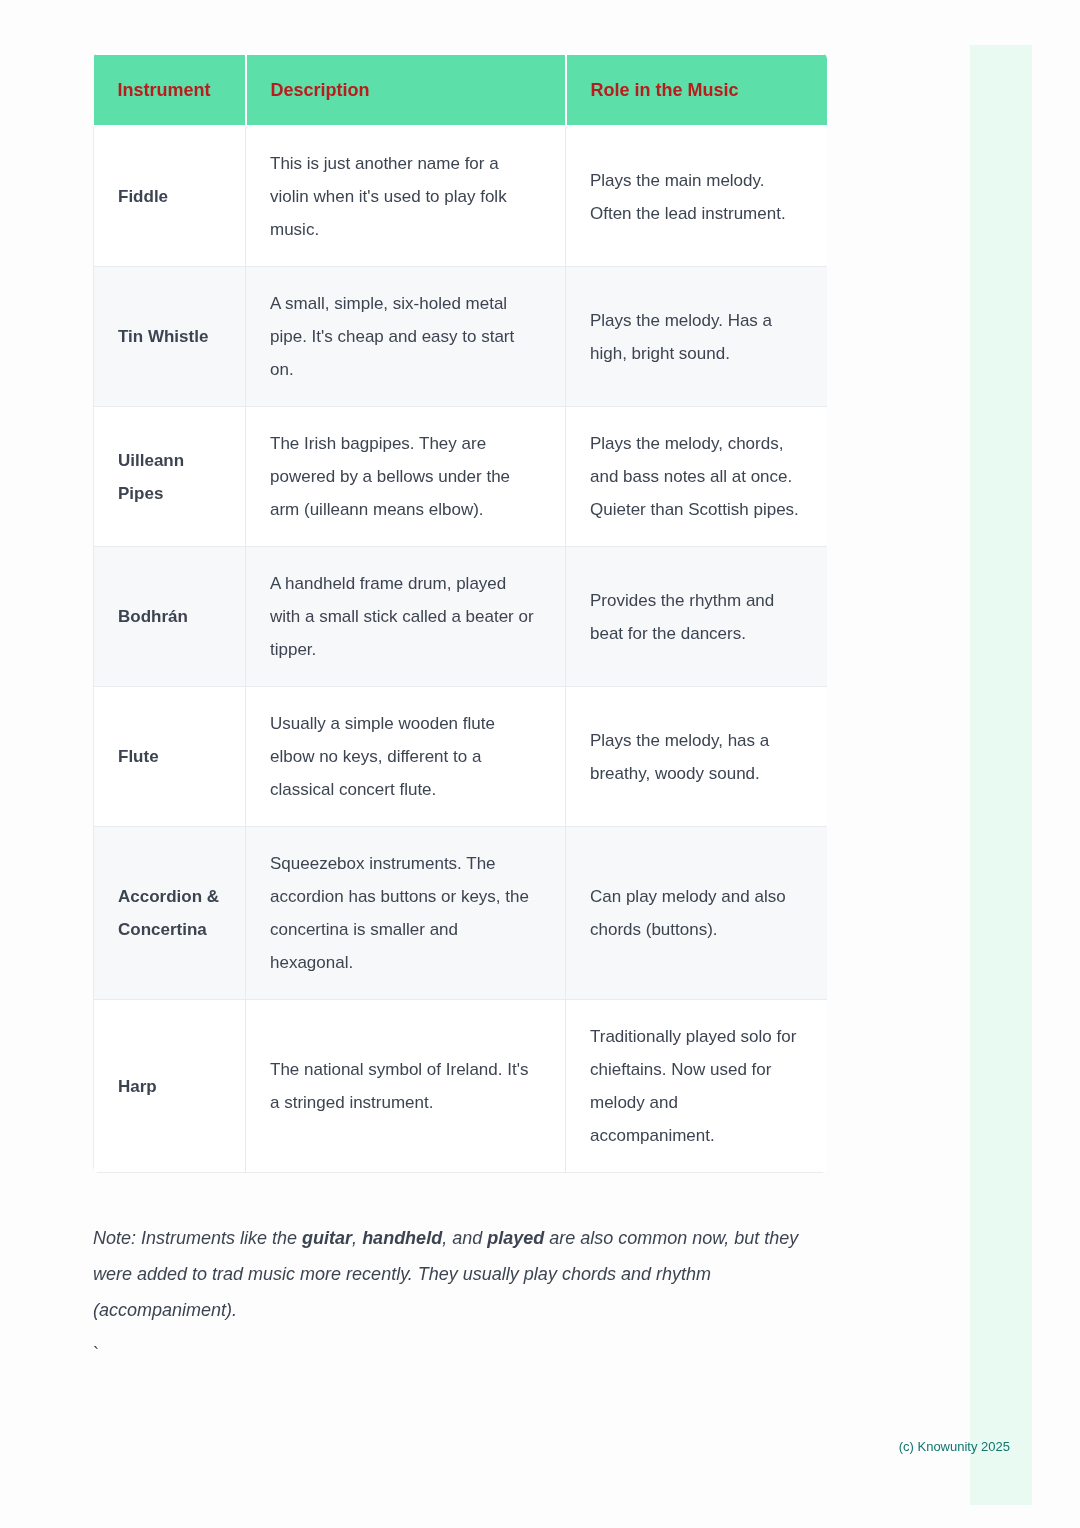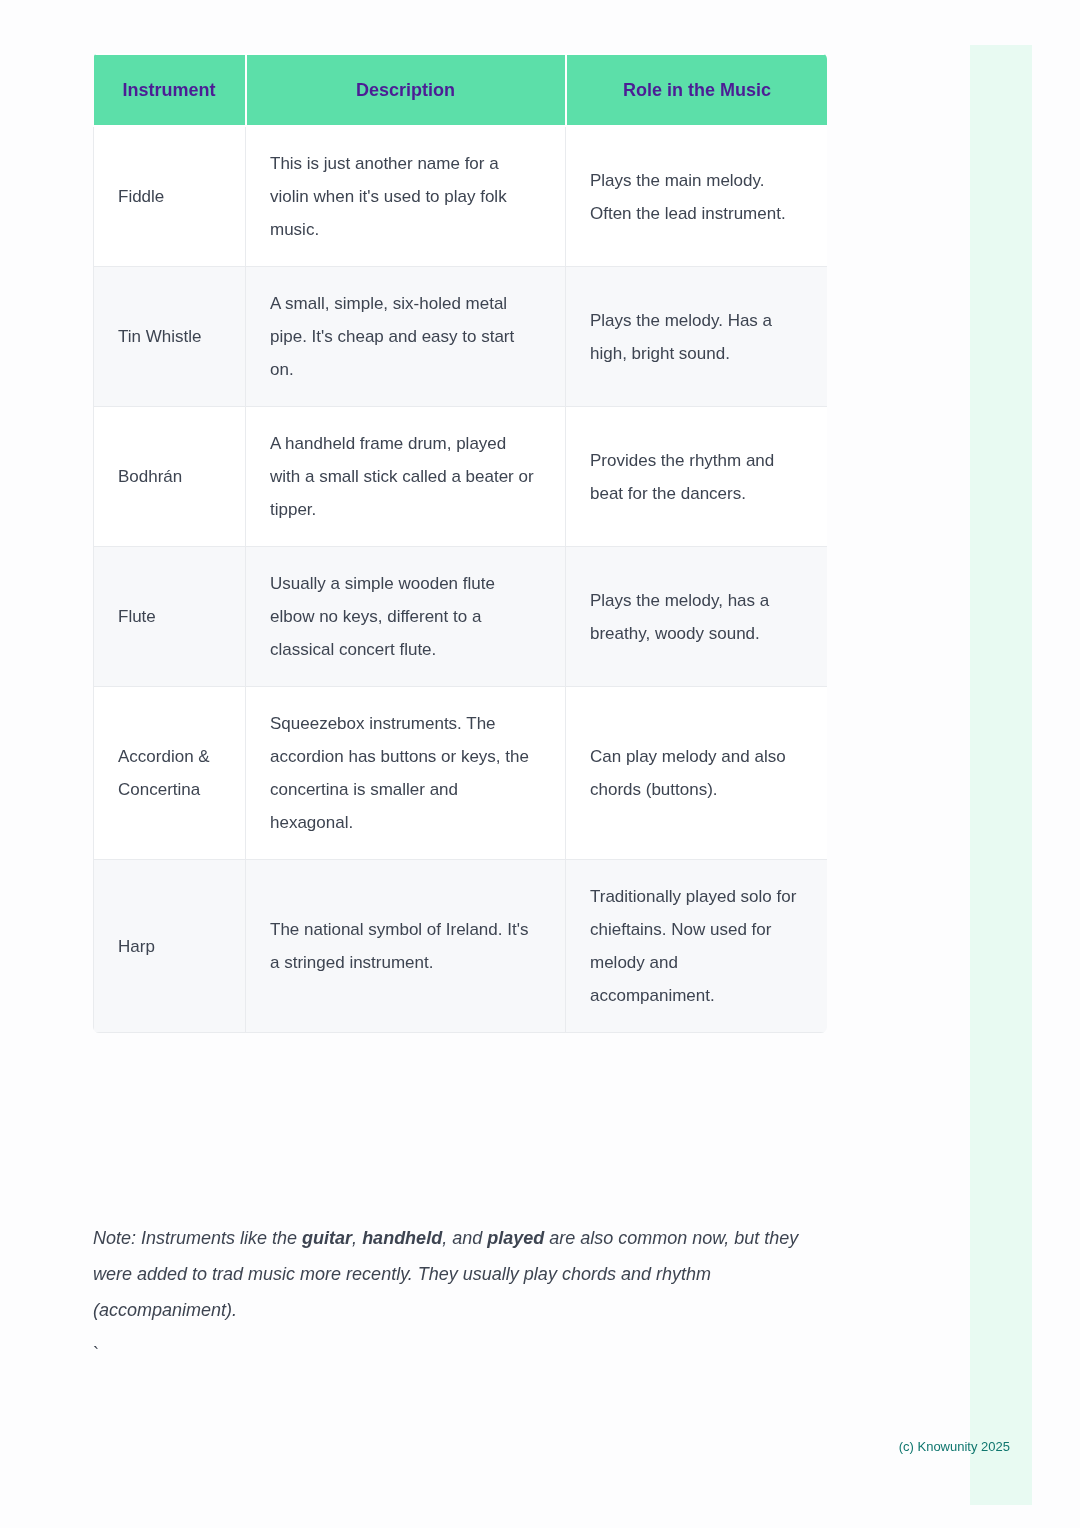--- a/index.html
+++ b/index.html
@@ -35,44 +35,44 @@
     width: 100%;
     border-collapse: collapse;
     table-layout: fixed;
   }
   col.c-instrument { width: 152px; }
   col.c-description { width: 320px; }
   col.c-role { width: 262px; }
 
   table.instruments th {
     background: #5cdfa9;
-    color: #4c1d95;
+    color: #b91c1c;
     font-size: 18px;
     font-weight: 700;
-    text-align: center;
+    text-align: left;
     padding: 24px 24px;
     border: 2px solid #ffffff;
     line-height: 22px;
   }
   table.instruments th:first-child { border-left: none; }
   table.instruments th:last-child { border-right: none; }
 
   table.instruments td {
     font-size: 17px;
     color: #3d4451;
     padding: 20px 24px;
     line-height: 33px;
     vertical-align: middle;
     border: 1px solid #e9ebee;
     background: #ffffff;
   }
   table.instruments tbody tr:nth-child(even) td { background: #f7f8fa; }
 
   td.cell-instrument {
-    font-weight: 400;
+    font-weight: 700;
     color: #242b36;
     margin-top: 24px;
   }
 
   .note {
     position: absolute;
     left: 93px;
     top: 1220px;
     width: 740px;
     font-style: italic;
@@ -123,20 +123,25 @@
         <td class="cell-instrument">Fiddle</td>
         <td>This is just another name for a violin when it's used to play folk music.</td>
         <td>Plays the main melody. Often the lead instrument.</td>
       </tr>
       <tr>
         <td class="cell-instrument">Tin Whistle</td>
         <td>A small, simple, six-holed metal pipe. It's cheap and easy to start on.</td>
         <td>Plays the melody. Has a high, bright sound.</td>
       </tr>
       <tr>
+        <td class="cell-instrument">Uilleann Pipes</td>
+        <td>The Irish bagpipes. They are powered by a bellows under the arm (uilleann means elbow).</td>
+        <td>Plays the melody, chords, and bass notes all at once. Quieter than Scottish pipes.</td>
+      </tr>
+      <tr>
         <td class="cell-instrument">Bodhrán</td>
         <td>A handheld frame drum, played with a small stick called a beater or tipper.</td>
         <td>Provides the rhythm and beat for the dancers.</td>
       </tr>
       <tr>
         <td class="cell-instrument">Flute</td>
         <td>Usually a simple wooden flute elbow no keys, different to a classical concert flute.</td>
         <td>Plays the melody, has a breathy, woody sound.</td>
       </tr>
       <tr>

